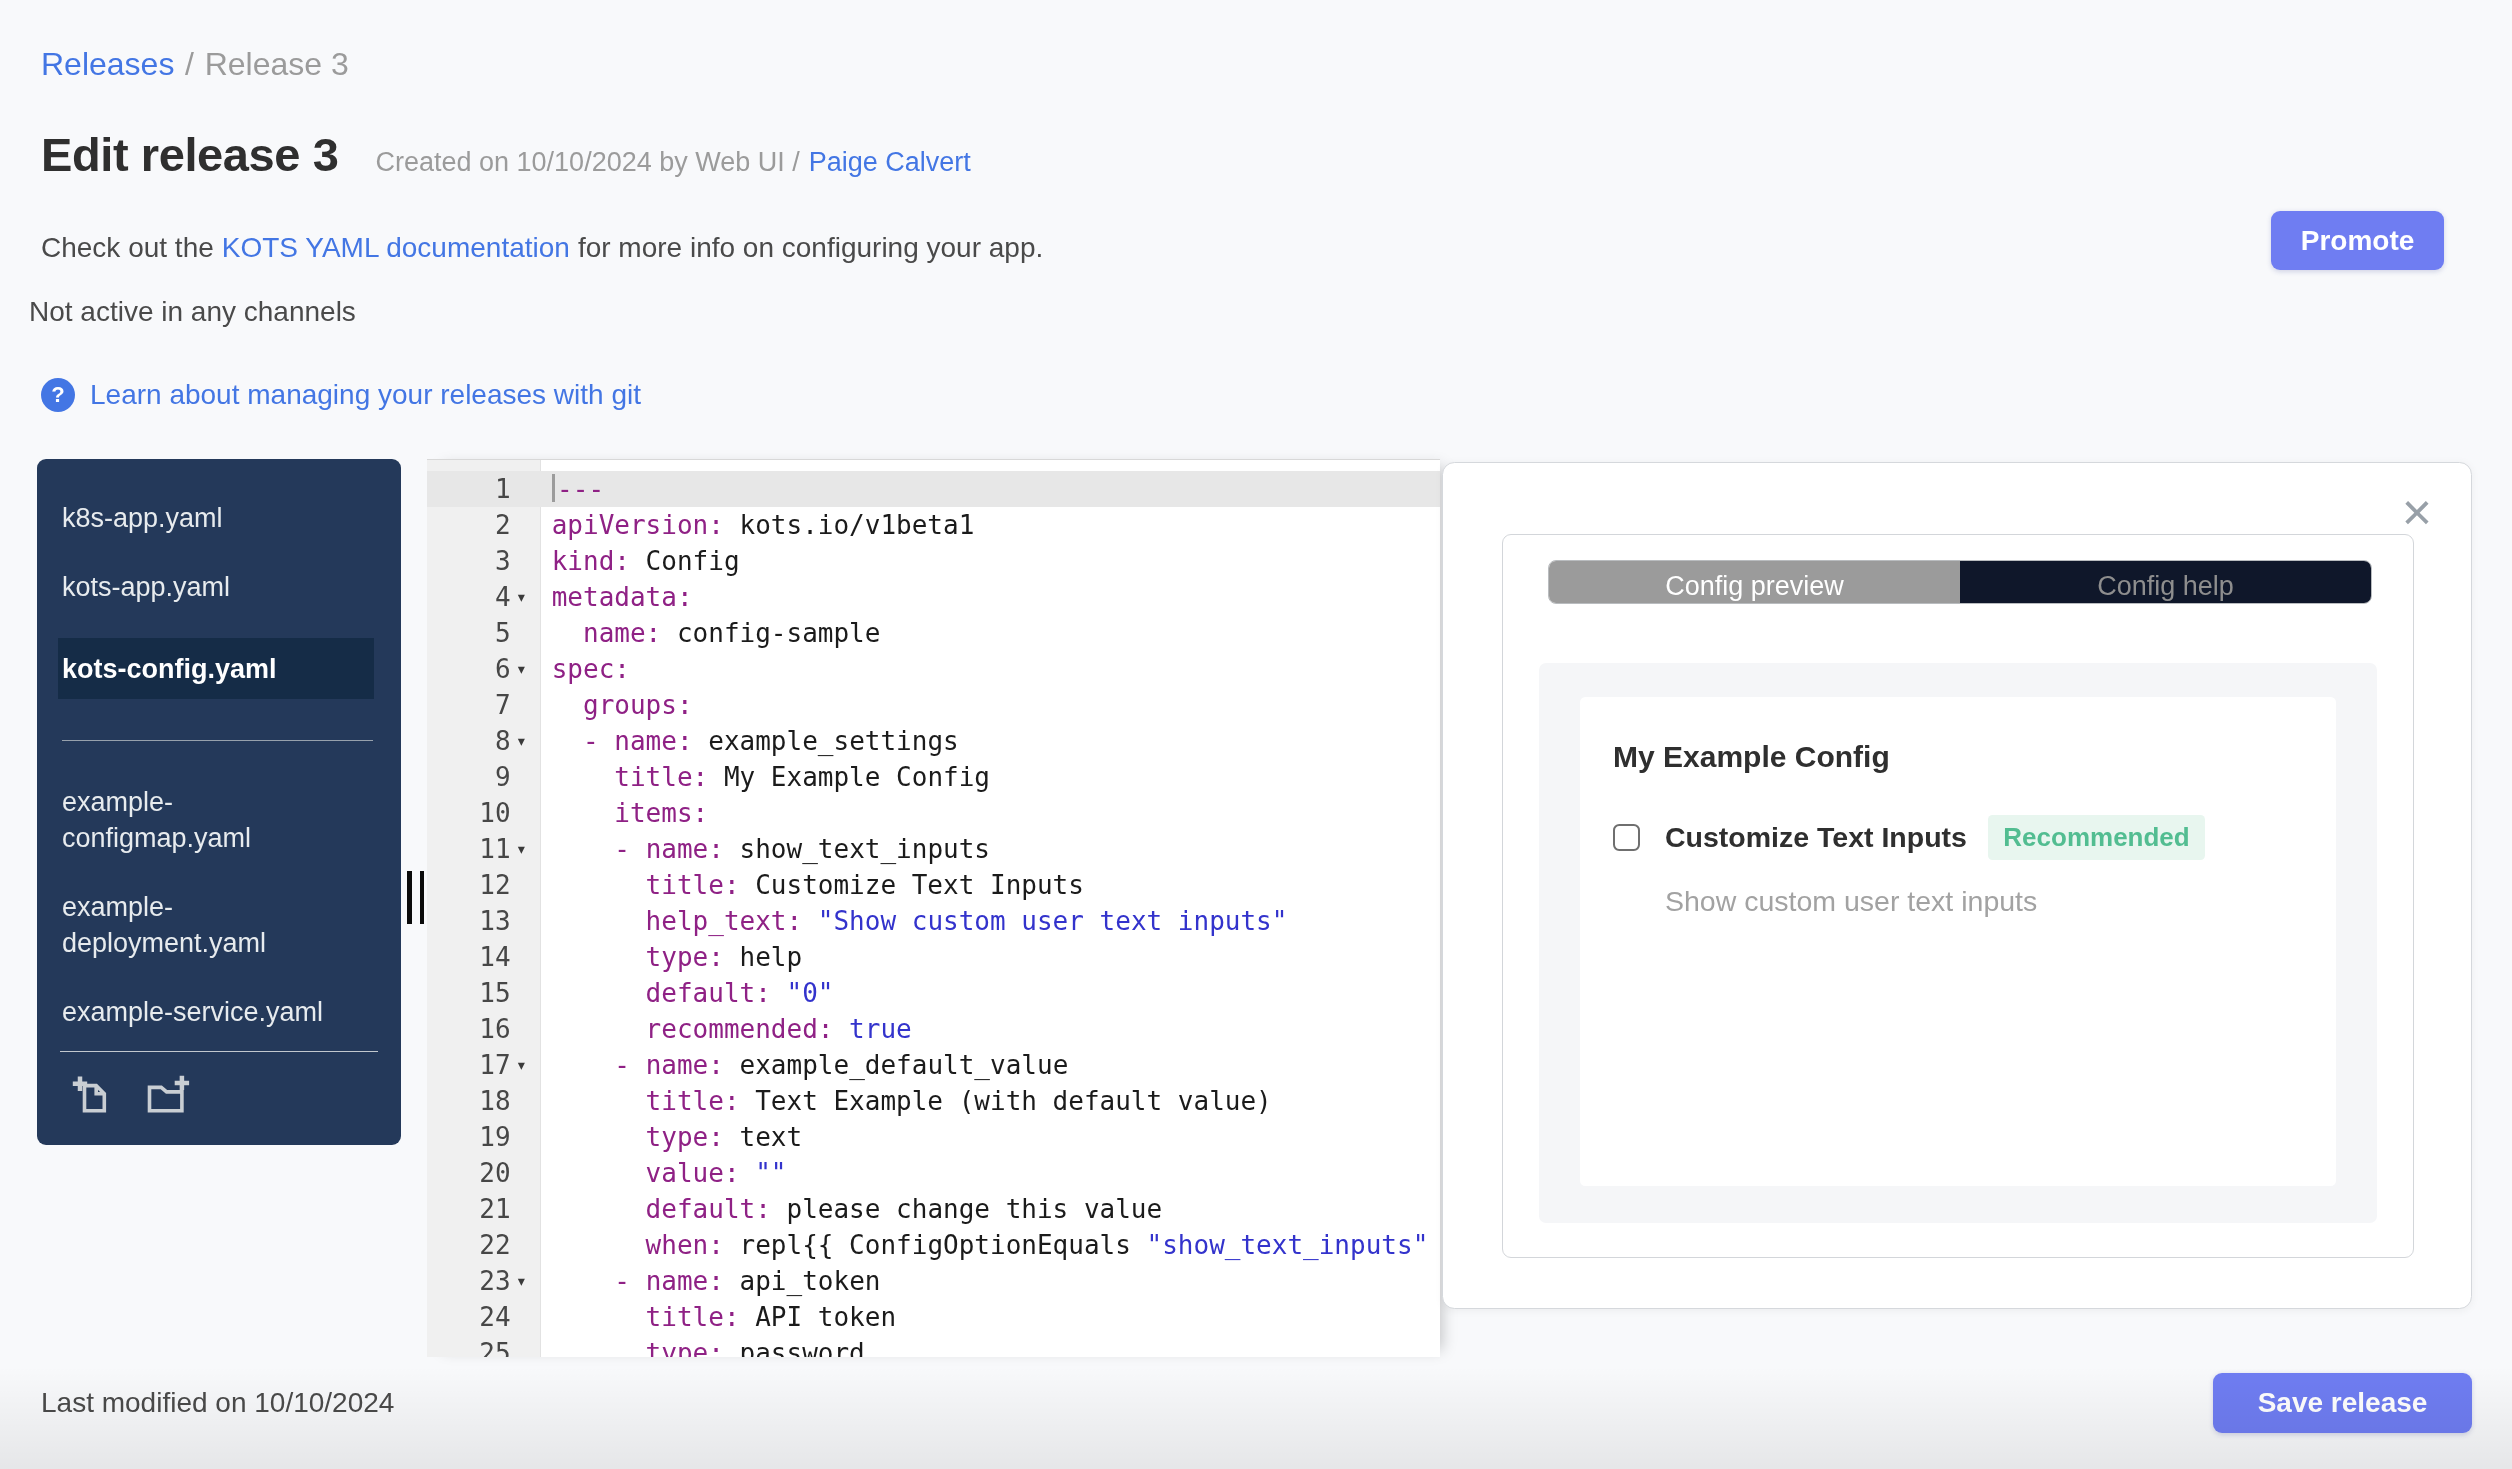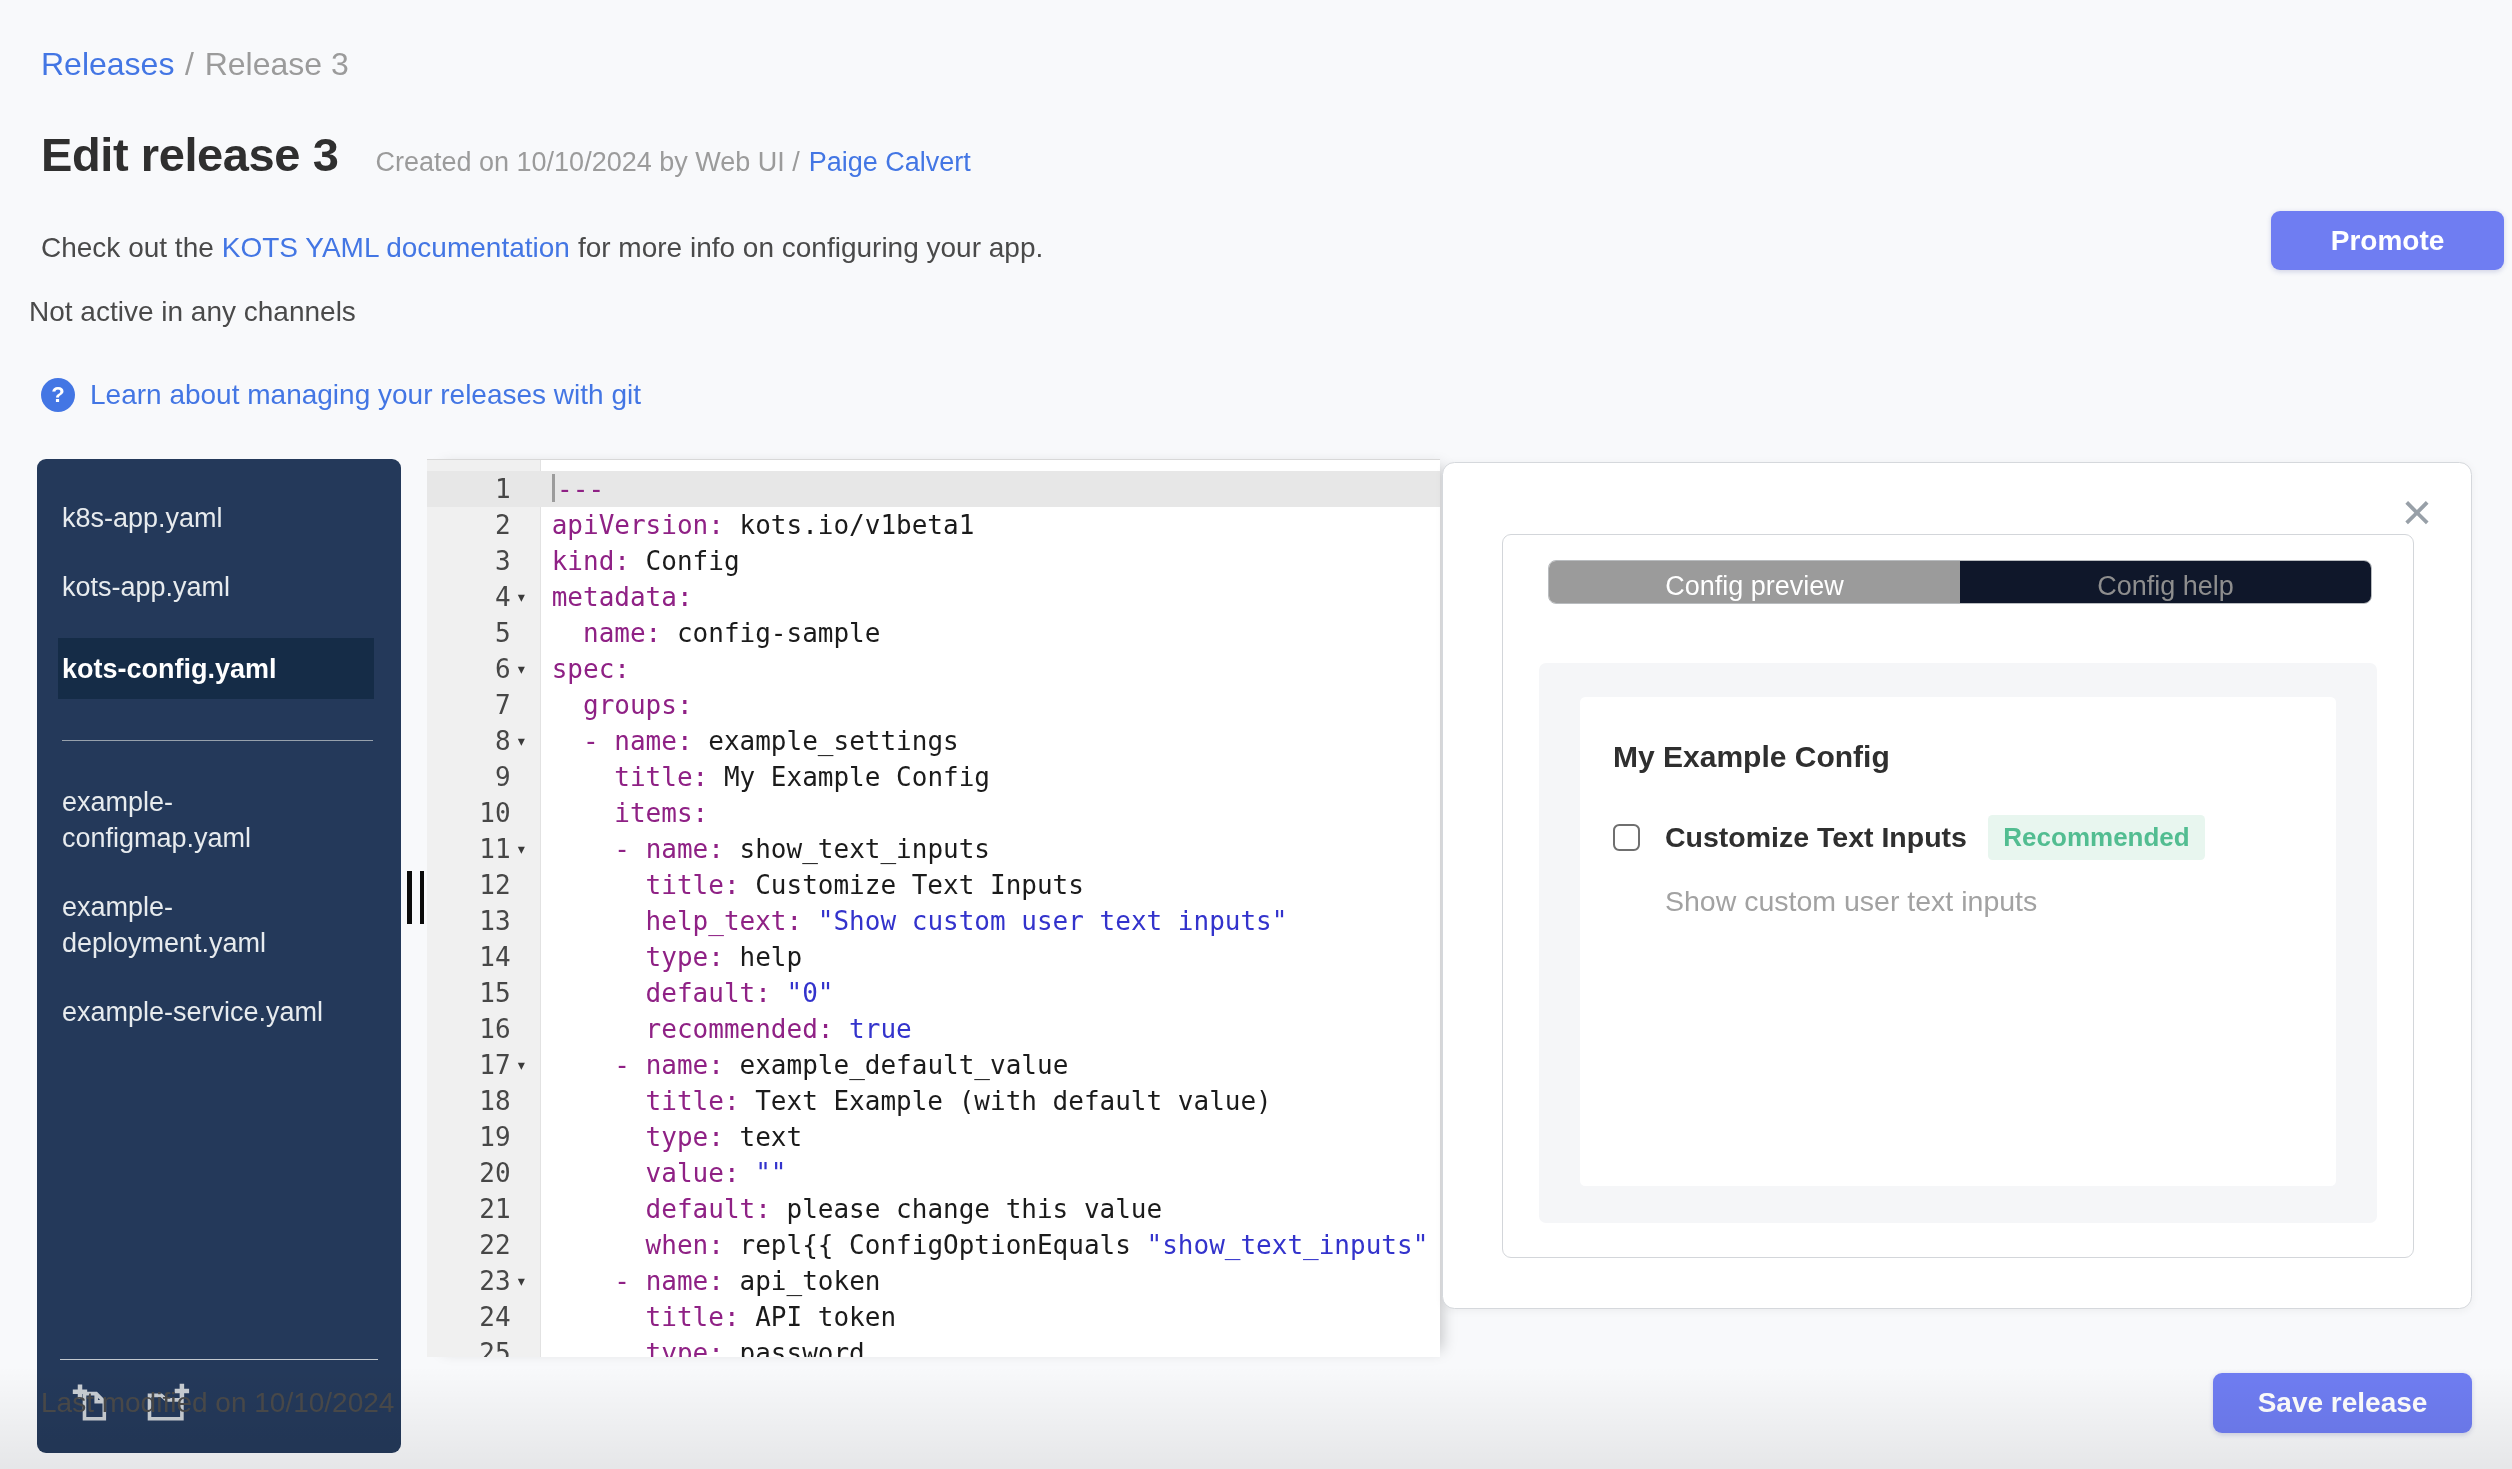--- a/index.html
+++ b/index.html
@@ -19,24 +19,24 @@
   .docline { position:absolute; left:41px; top:232px; font-size:28px; color:#4a4a4a; display:flex; gap:8px; }
   .docline .lnk { color:#4376e4; cursor:pointer; }
   .status { position:absolute; left:29px; top:296px; font-size:28px; color:#4a4a4a; }
   .gitline { position:absolute; left:41px; top:378px; display:flex; align-items:center; gap:15px; cursor:pointer; }
   .help-badge { width:34px; height:34px; border-radius:50%; background:#4376e4; color:#fff;
     font-size:22px; font-weight:bold; display:flex; align-items:center; justify-content:center; }
   .gitline .txt { font-size:28px; color:#4376e4; }
   .btn { position:absolute; background:#6f7df2; color:#fff; font-weight:bold; font-size:28px;
     border:none; border-radius:9px; display:flex; align-items:center; justify-content:center;
     cursor:pointer; box-shadow:0 1.8px 5.3px rgba(40,50,140,.18); font-family:"Liberation Sans",sans-serif; }
-  .btn.promote { left:2271px; top:211px; width:233px; height:59px; }
+  .btn.promote { left:2271px; top:211px; width:173px; height:59px; }
   .btn.save { left:2213px; top:1373px; width:259px; height:60px; }
   
-  .sidebar { position:absolute; left:37px; top:459px; width:364px; height:994px;
+  .sidebar { position:absolute; left:37px; top:459px; width:364px; height:686px;
     background:#24395a; border-radius:9px; color:#e7ebee; }
   .filelist { list-style:none; padding-top:41px; }
   .filelist .file { font-size:27px; line-height:36px; margin:0 52px 33px 25px; cursor:pointer;
     overflow-wrap:break-word; }
   .filelist .file.selected { background:#152c47; font-weight:bold; color:#fff;
     margin:0 27px 27px 21.4px; padding:12.5px 9px 12.5px 3.6px; }
   .side-divider { border:none; border-top:1.8px solid #97a1ac; margin:41px 28.5px 43px 25px; }
   .side-bottom { position:absolute; left:0; right:0; bottom:0; }
   .side-bottom hr { border:none; border-top:1.8px solid #c2c8ce; margin:0 23px 0 23px; }
   .side-icons { display:flex; gap:28.5px; padding:21.4px 0 27px 34px; }

